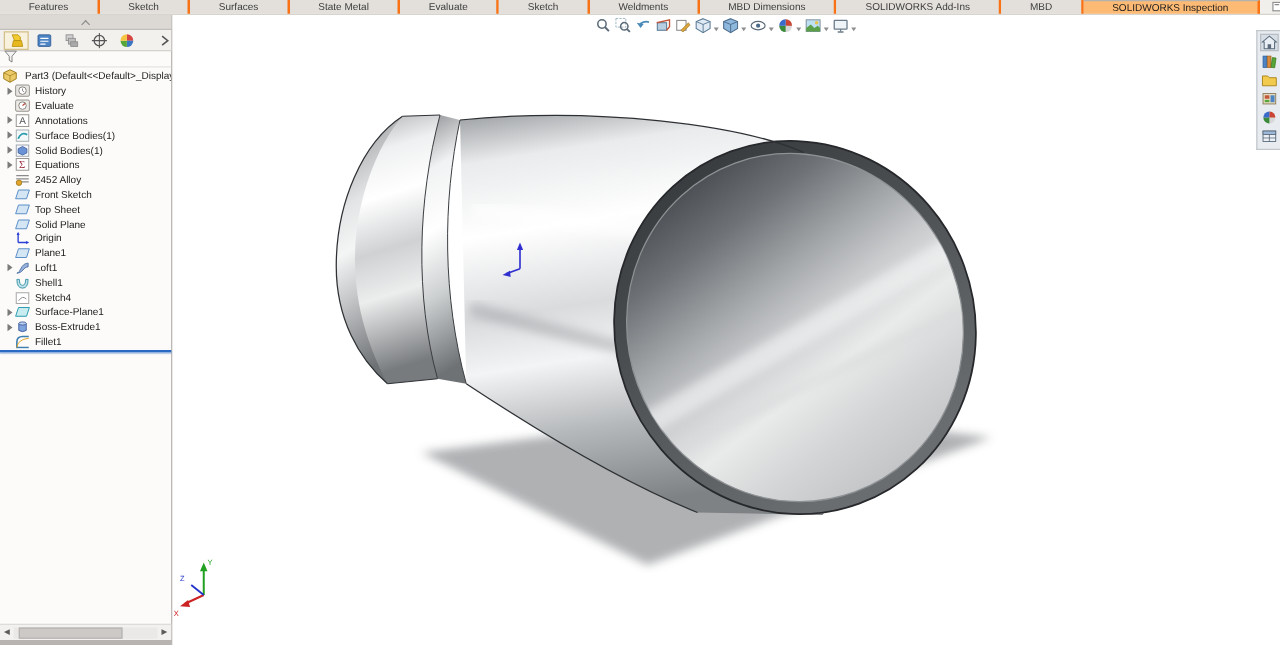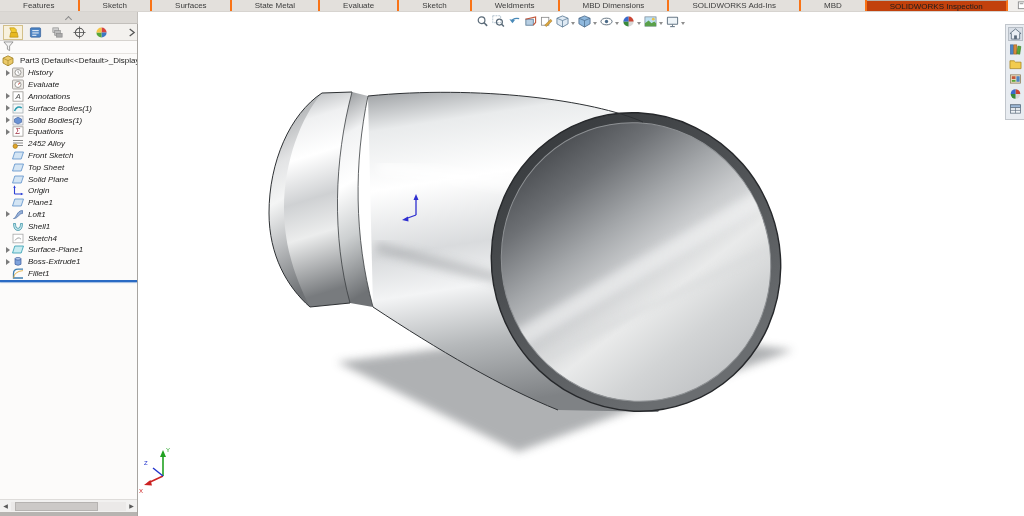--- a/index.html
+++ b/index.html
@@ -5,21 +5,21 @@
   * { box-sizing: border-box; margin: 0; padding: 0; }
   html,body { width:1024px; height:516px; overflow:hidden;
     font-family:"Liberation Sans", sans-serif; background:#fff; }
   #stage { position:relative; width:1024px; height:516px; background:#fff; }
 
   
   .titlebar { position:absolute; left:0; top:0; width:1024px; height:12px;
     background:#f1efec; border-bottom:1px solid #d7d4d0; display:flex; align-items:stretch; }
   .ribbon-tab { font-size:8px; color:#3c3c3c; padding:0 23px; display:flex; align-items:center;
     background:#e3e0dc; border-right:2px solid #f97316; white-space:nowrap; }
-  .ribbon-tab.active { background:#c2410c; color:#1c1c1c; border-top:1px solid #b5b2ad; }
+  .ribbon-tab.active { background:#fdba74; color:#1c1c1c; border-top:1px solid #b5b2ad; }
   .win-controls { margin-left:auto; display:flex; align-items:center; gap:7px; padding:0 9px; }
   .win-btn { display:flex; align-items:center; }
 
   
   .cmd-strip { position:absolute; left:0; top:12px; width:138px; height:12px;
     background:#dcd9d5; border-bottom:1px solid #c2bfbb; border-right:1px solid #c2bfbb; }
   .cmd-caret { width:5px; height:5px; border-left:1px solid #8b8b8b; border-top:1px solid #8b8b8b;
     transform:rotate(45deg); margin:5px auto 0; }
 
   
@@ -29,21 +29,21 @@
     background:#f3f1ee; border-bottom:1px solid #d6d3cf; padding-left:3px; }
   .fm-tab { width:20px; height:15px; display:flex; align-items:center; justify-content:center; }
   .fm-tab.active { background:#f8f1dd; border:1px solid #d3c089; }
   .fm-tab-more { margin-left:auto; width:10px; display:flex; align-items:center; }
   .fm-filter { height:13px; flex:0 0 13px; display:flex; align-items:center; padding-left:3px;
     border-bottom:1px solid #e6e3e0; }
   .fm-part { height:13px; flex:0 0 13px; display:flex; align-items:center; gap:3px; padding-left:2px;
     font-size:8px; color:#222; white-space:nowrap; overflow:hidden; }
   .fm-tree { flex:0 0 auto; }
   .tree-row { height:11.8px; display:flex; align-items:center; padding-left:3px;
-    font-size:8px; color:#1b1b1b; white-space:nowrap;font-style:italic; }
+    font-size:8px; color:#1b1b1b; white-space:nowrap; }
   .tree-expander { width:9px; display:flex; justify-content:center; }
   .tri { width:0; height:0; border-left:4px solid #7b7b7b;
     border-top:3px solid transparent; border-bottom:3px solid transparent; }
   .tree-icon { width:13px; height:11px; margin-right:3px; display:flex; align-items:center; }
   .rollback { border-top:2px solid #2a6ac3; box-shadow:0 1px 1px rgba(42,106,195,.45); margin-top:1px; }
   .fm-spacer { flex:1; }
   .fm-hscroll { flex:0 0 13px; height:13px; background:#f2f1f0; border-top:1px solid #dedcda;
     display:flex; align-items:center; padding:0 1px; gap:1px; }
   .hs-btn { font-size:6px; color:#5a5a5a; width:9px; text-align:center; line-height:9px; }
   .hs-track { flex:1; height:9px; background:#ebe9e8; position:relative; }

